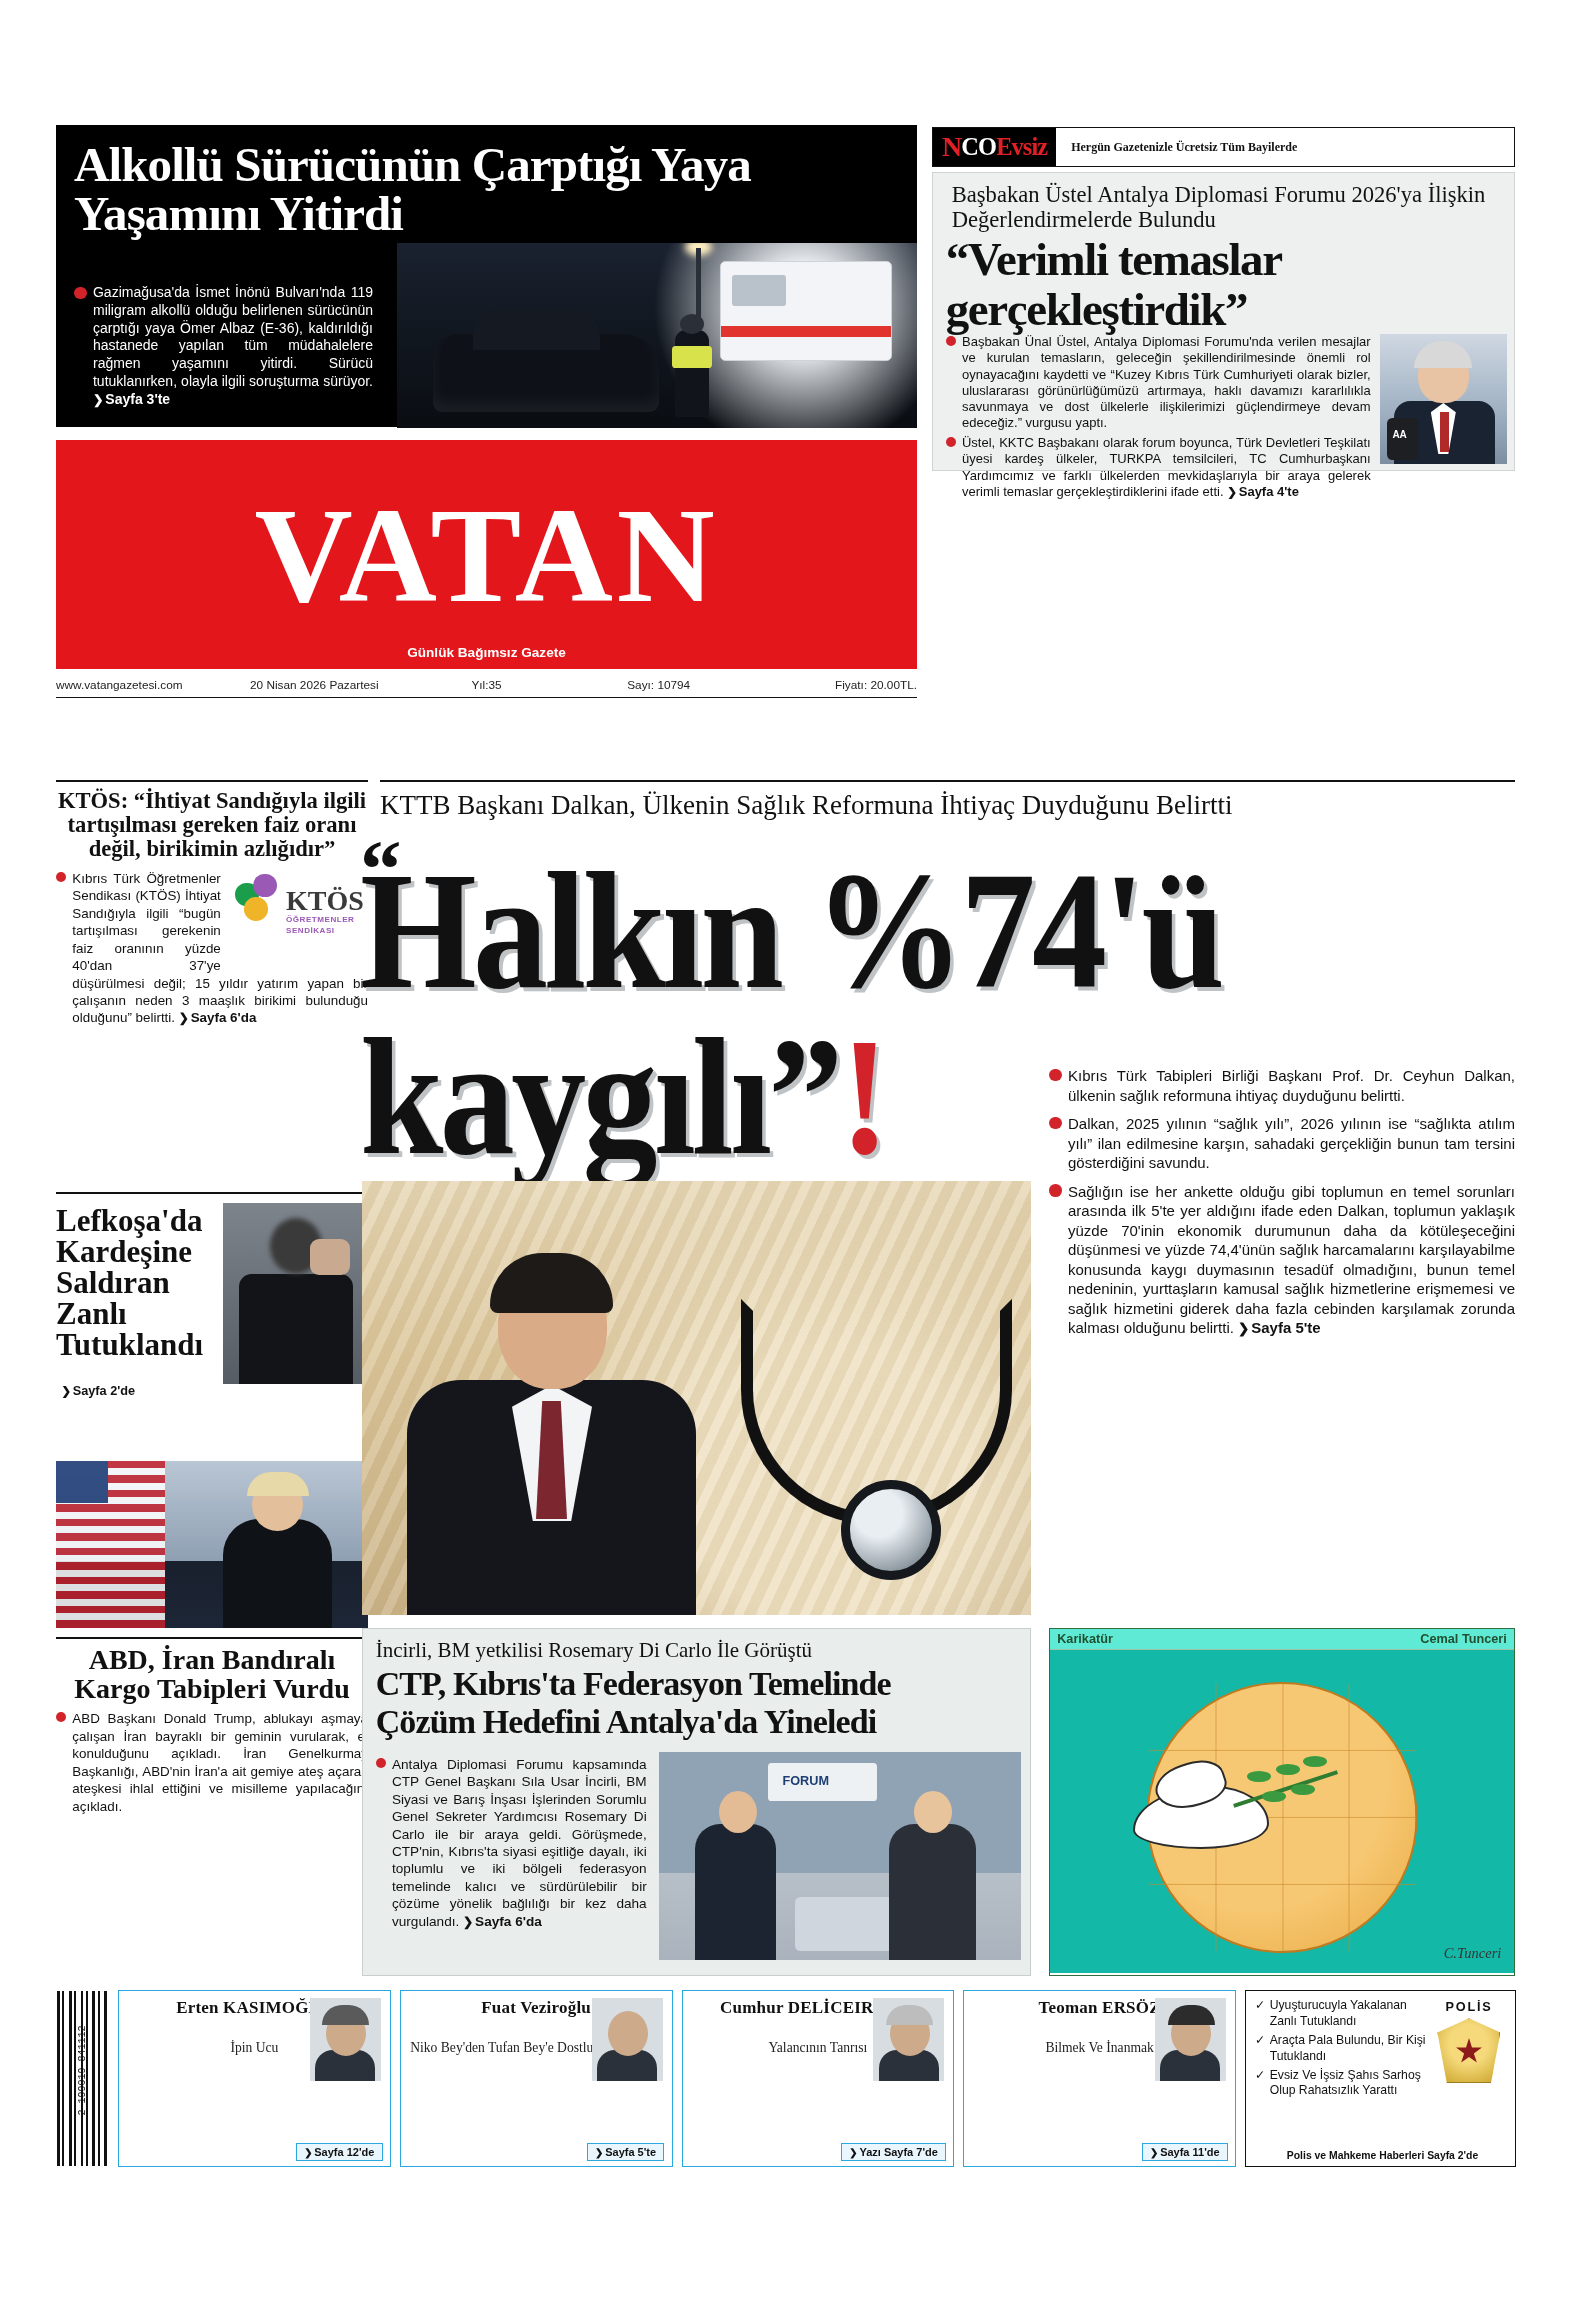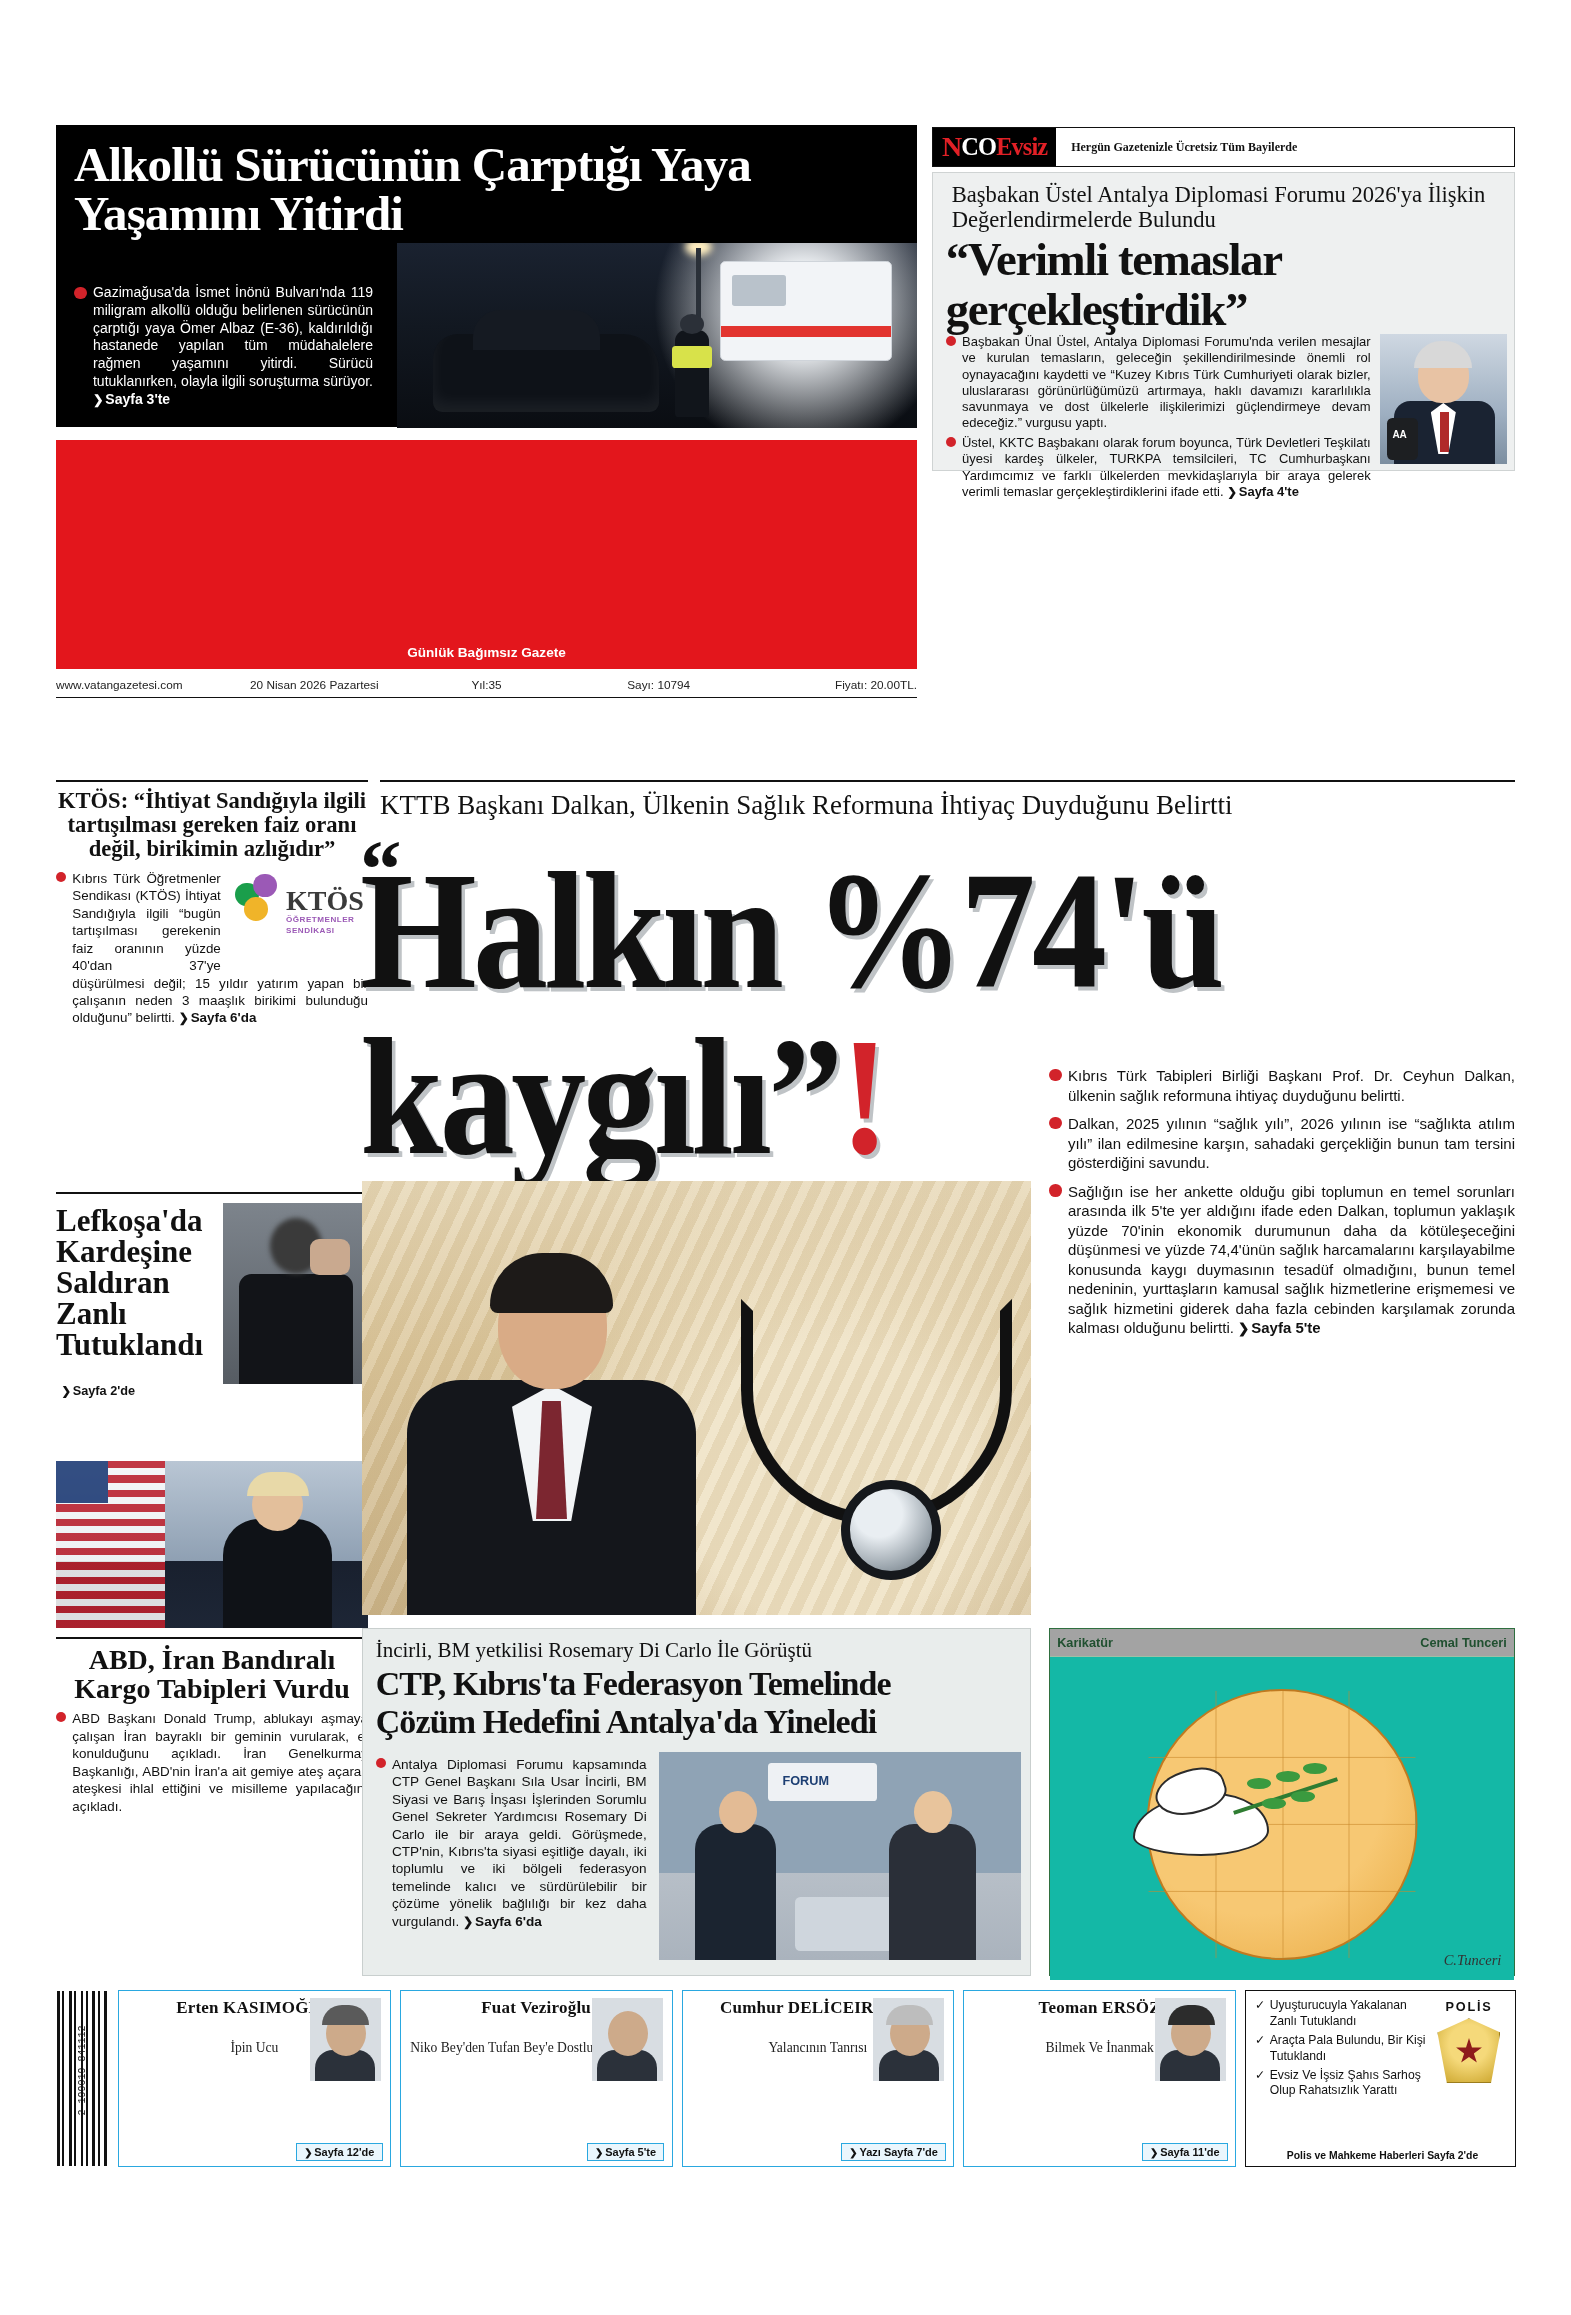--- a/index.html
+++ b/index.html
@@ -424,21 +424,21 @@
     position:absolute; left:136px; bottom:9px; width:100px;height:54px;background:#cfd6dd;border-radius:5.4px;
   }
 
   
   .cartoon {
     position:absolute; left:1049px; top:1628px; width:466px; height:348px;
     border:1.8px solid #2f6f3f;
     background:#fff;
   }
   .cartoon .bar {
-    height:28px; background:#a3a3a3; display:flex; justify-content:space-between;
+    height:21px; background:#5eead4; display:flex; justify-content:space-between;
     align-items:center; padding:0 7.2px; font-size:12.7px; font-weight:bold; color:#205030;
     border-bottom:0.9px solid #9fbfa6;
   }
   .cartoon .art { position:relative; height:323px; overflow:hidden; background:#14b8a6;}
   .cartoon .globe{
     position:absolute; left:50%; top:50%; transform:translate(-50%,-48%);
     width:271px; height:271px; border-radius:50%;
     background: radial-gradient(circle at 40% 35%, #f7c873 0 55%, #e8a83f 100%);
     border:2.7px solid #c07a20;
   }
@@ -594,20 +594,21 @@
       <div class="suit"></div>
       <div class="shirt"></div>
       <div class="tie"></div>
       <div class="head"></div>
       <div class="hair"></div>
       <div class="mic"></div>
     </div>
   </div>
 
   <div class="masthead">
+    <div class="word">VATAN</div>
     <div class="sub">Günlük Bağımsız Gazete</div>
   </div>
   <div class="mastinfo">
     <span>www.vatangazetesi.com</span>
     <span class="c">20 Nisan 2026 Pazartesi</span>
     <span class="c">Yıl:35</span>
     <span class="c">Sayı: 10794</span>
     <span class="r">Fiyatı: 20.00TL.</span>
   </div>
 

